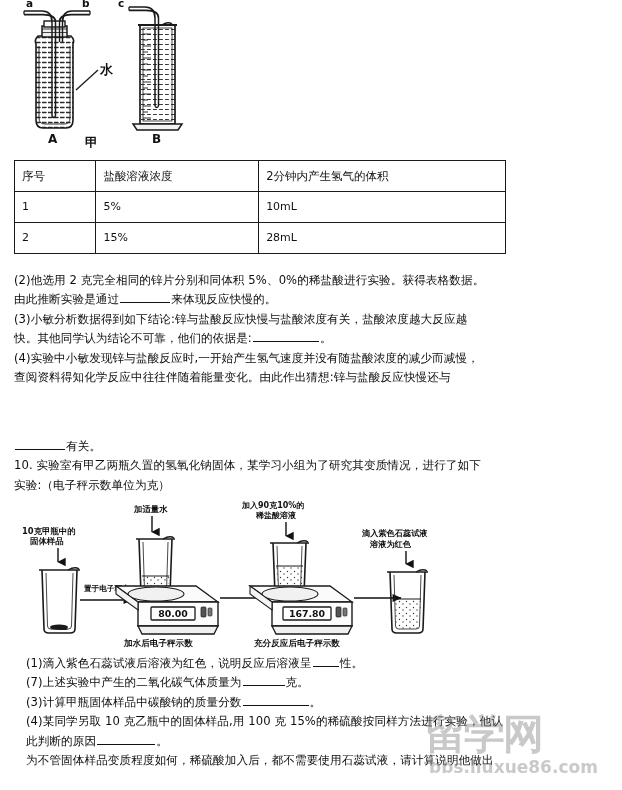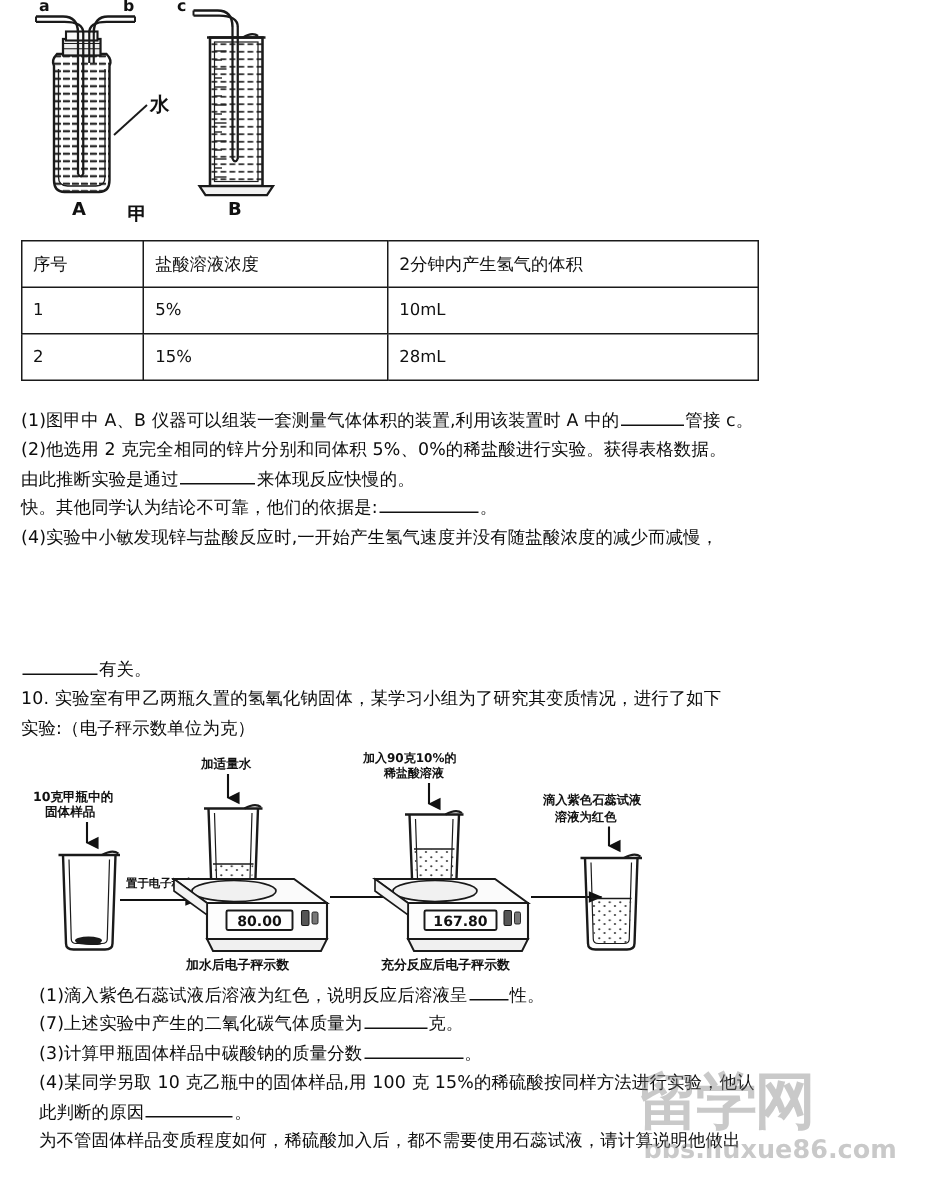--- a/index.html
+++ b/index.html
@@ -226,37 +226,40 @@
       <td class="c0">2</td>
       <td class="c1">15%</td>
       <td class="c2">28mL</td>
     </tr>
   </tbody>
     </table>
 </div>
 
 <div id="qblock-a" class="qtext">
 
-  <span class="qline">
-    <span>(1)图甲中 A、B 仪器可以组装一套测量气体体积的装置,利用该装置时 A 中的</span><span class="blank b5"></span><span>管接 c。</span>
-  </span>
 
   <span class="qline">
     <span>(2)他选用 2 克完全相同的锌片分别和同体积 5%、0%的稀盐酸进行实验。获得表格数据。</span>
   </span>
   <span class="qline">
     <span>由此推断实验是通过</span><span class="blank b6"></span><span>来体现反应快慢的。</span>
   </span>
 
   <span class="qline">
+    <span>(3)小敏分析数据得到如下结论:锌与盐酸反应快慢与盐酸浓度有关，盐酸浓度越大反应越</span>
+  </span>
+  <span class="qline">
     <span>快。其他同学认为结论不可靠，他们的依据是:</span><span class="blank b8"></span><span>。</span>
   </span>
 
   <span class="qline">
     <span>(4)实验中小敏发现锌与盐酸反应时,一开始产生氢气速度并没有随盐酸浓度的减少而减慢，</span>
+  </span>
+  <span class="qline">
+    <span>查阅资料得知化学反应中往往伴随着能量变化。由此作出猜想:锌与盐酸反应快慢还与</span>
   </span>
 </div>
 
 <div id="qblock-b" class="qtext">
   <span class="qline">
     <span class="blank b6"></span><span>有关。</span>
   </span>
   <span class="qline">
     <span>10.</span>
     <span>实验室有甲乙两瓶久置的氢氧化钠固体，某学习小组为了研究其变质情况，进行了如下</span>

